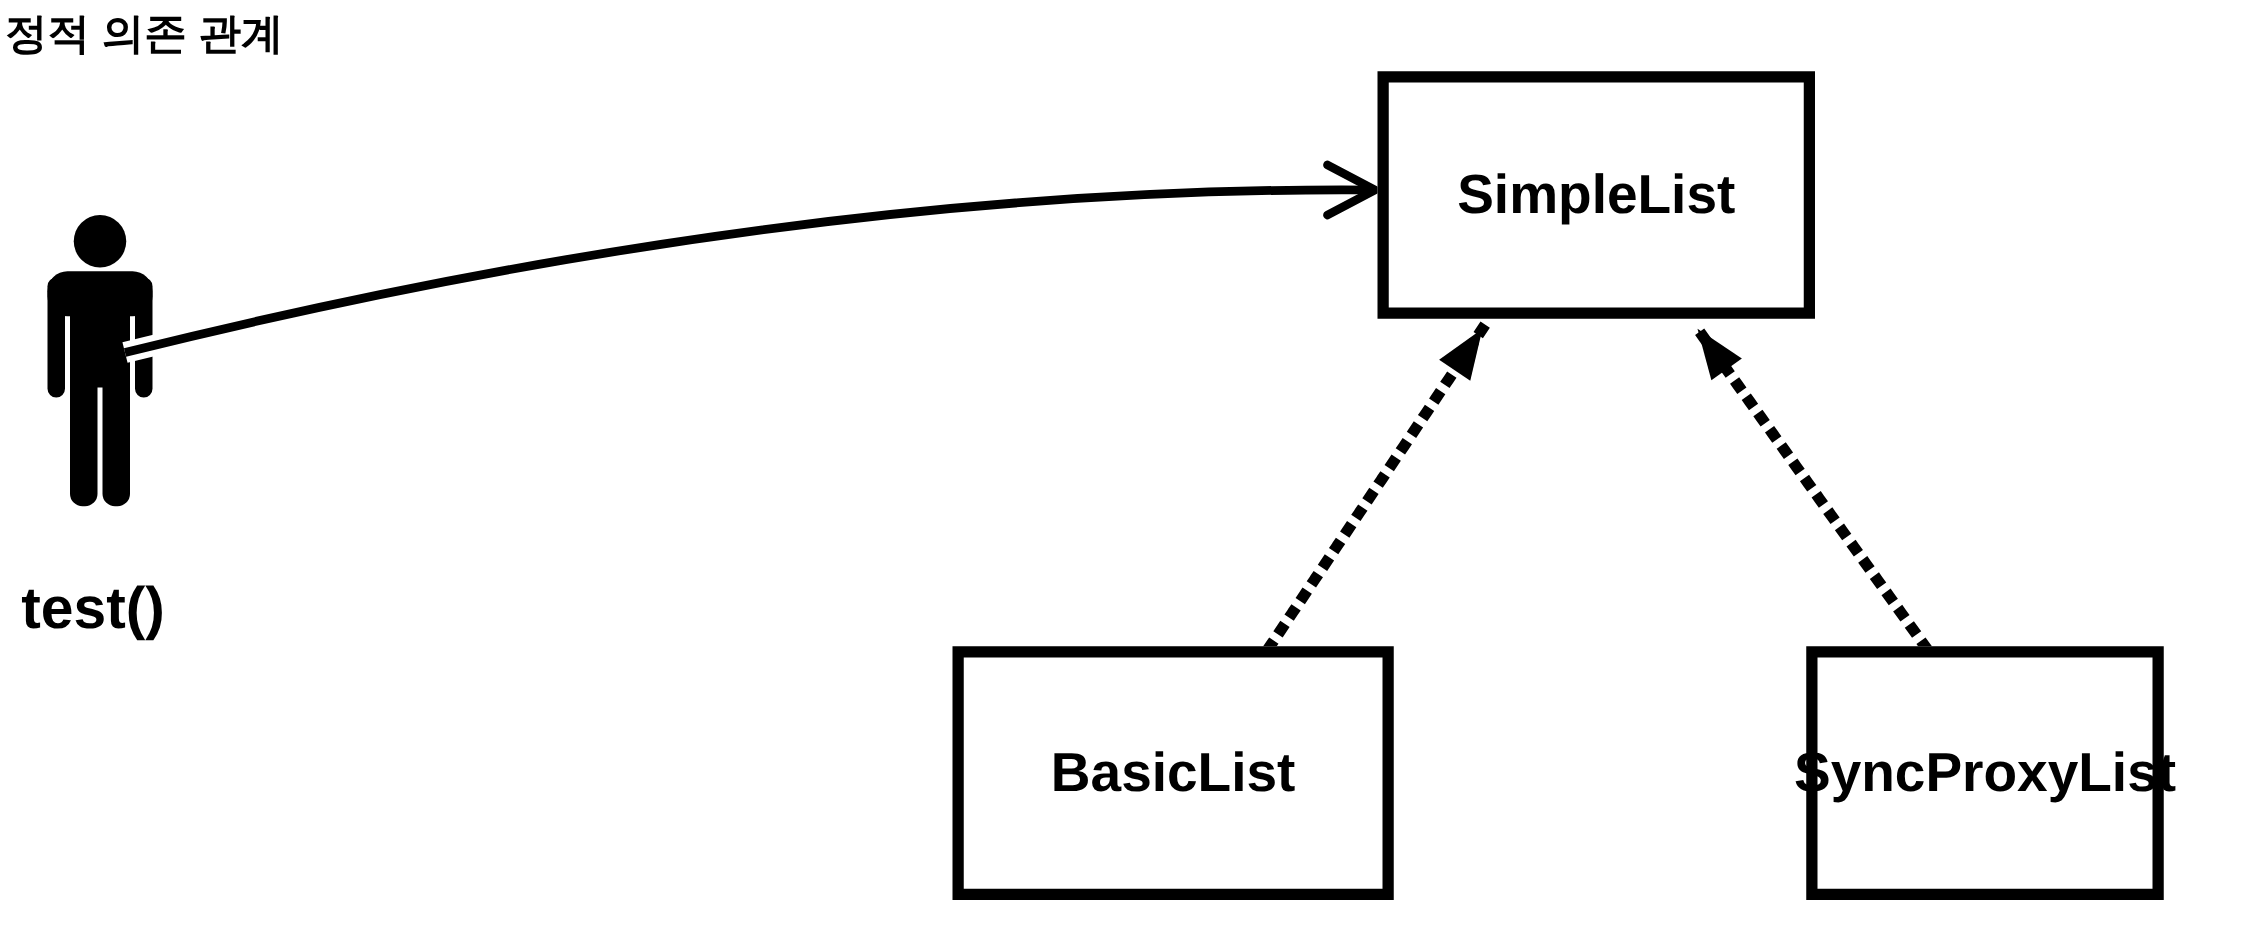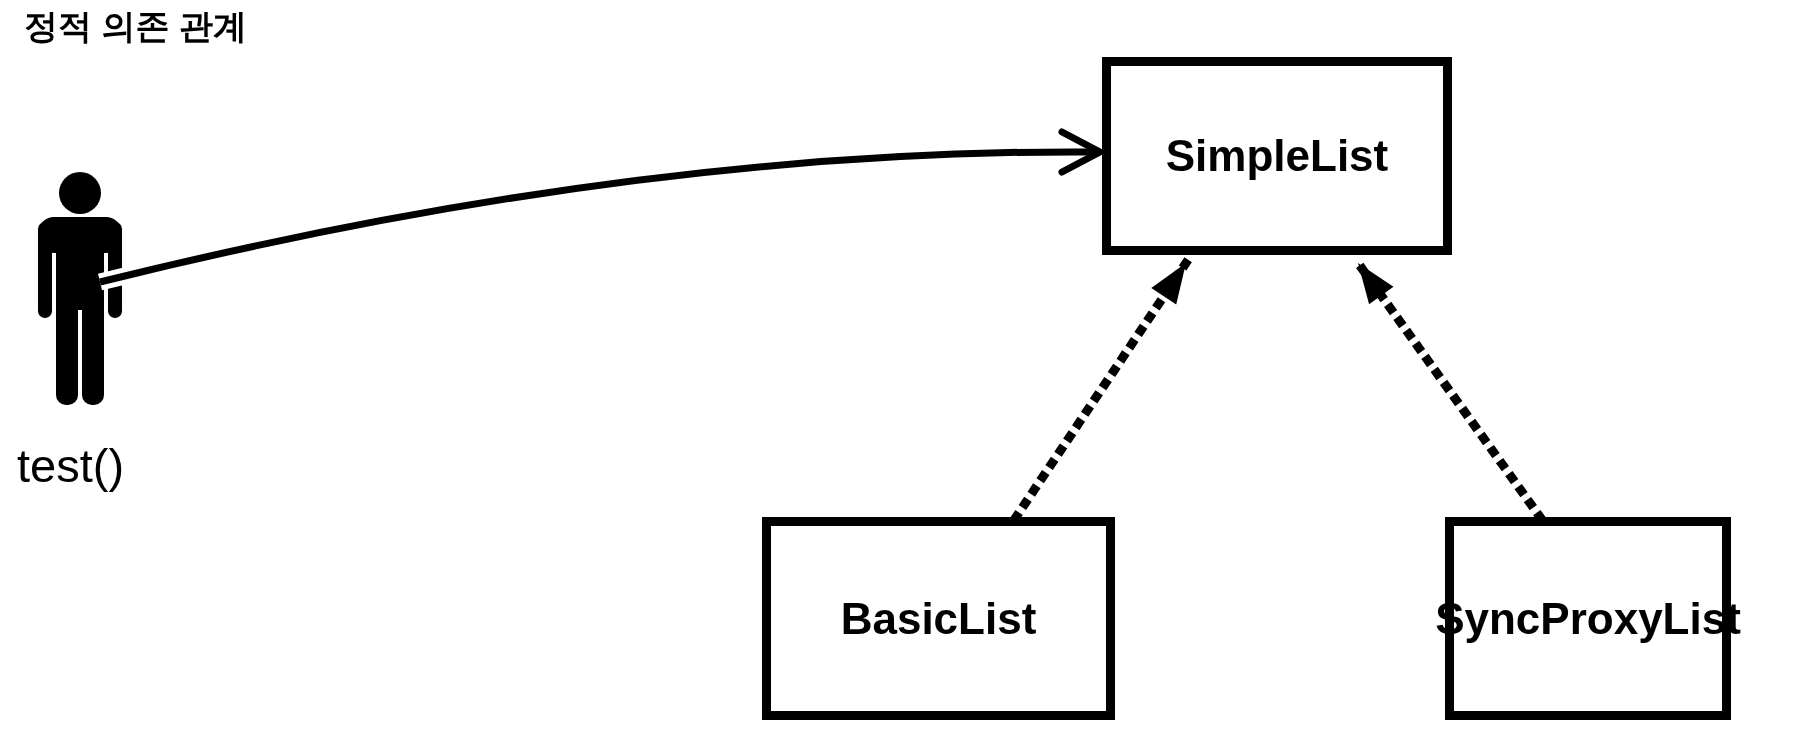--- a/index.html
+++ b/index.html
@@ -18,43 +18,43 @@
   }
   .svg-layer {
     position: absolute;
     left: 0;
     top: 0;
     width: 1814px;
     height: 742px;
   }
   .diagram-title {
     position: absolute;
-    left: 24px;
+    left: 4px;
     top: 4px;
     font-size: 34px;
     font-weight: 700;
     letter-spacing: 0px;
     white-space: nowrap;
   }
   .dep-label {
     position: absolute;
     left: 455px;
     top: 64px;
     width: 320px;
     text-align: center;
     font-size: 47px;
     font-weight: 700;
     white-space: nowrap;
   }
   .actor-label {
     position: absolute;
     left: 17px;
-    top: 438px;
+    top: 458px;
     font-size: 47px;
-    font-weight: 400;
+    font-weight: 700;
     white-space: nowrap;
   }
   .node {
     position: absolute;
     box-sizing: border-box;
     border: 9px solid #000000;
     background: #ffffff;
     display: flex;
     align-items: center;
     justify-content: center;

